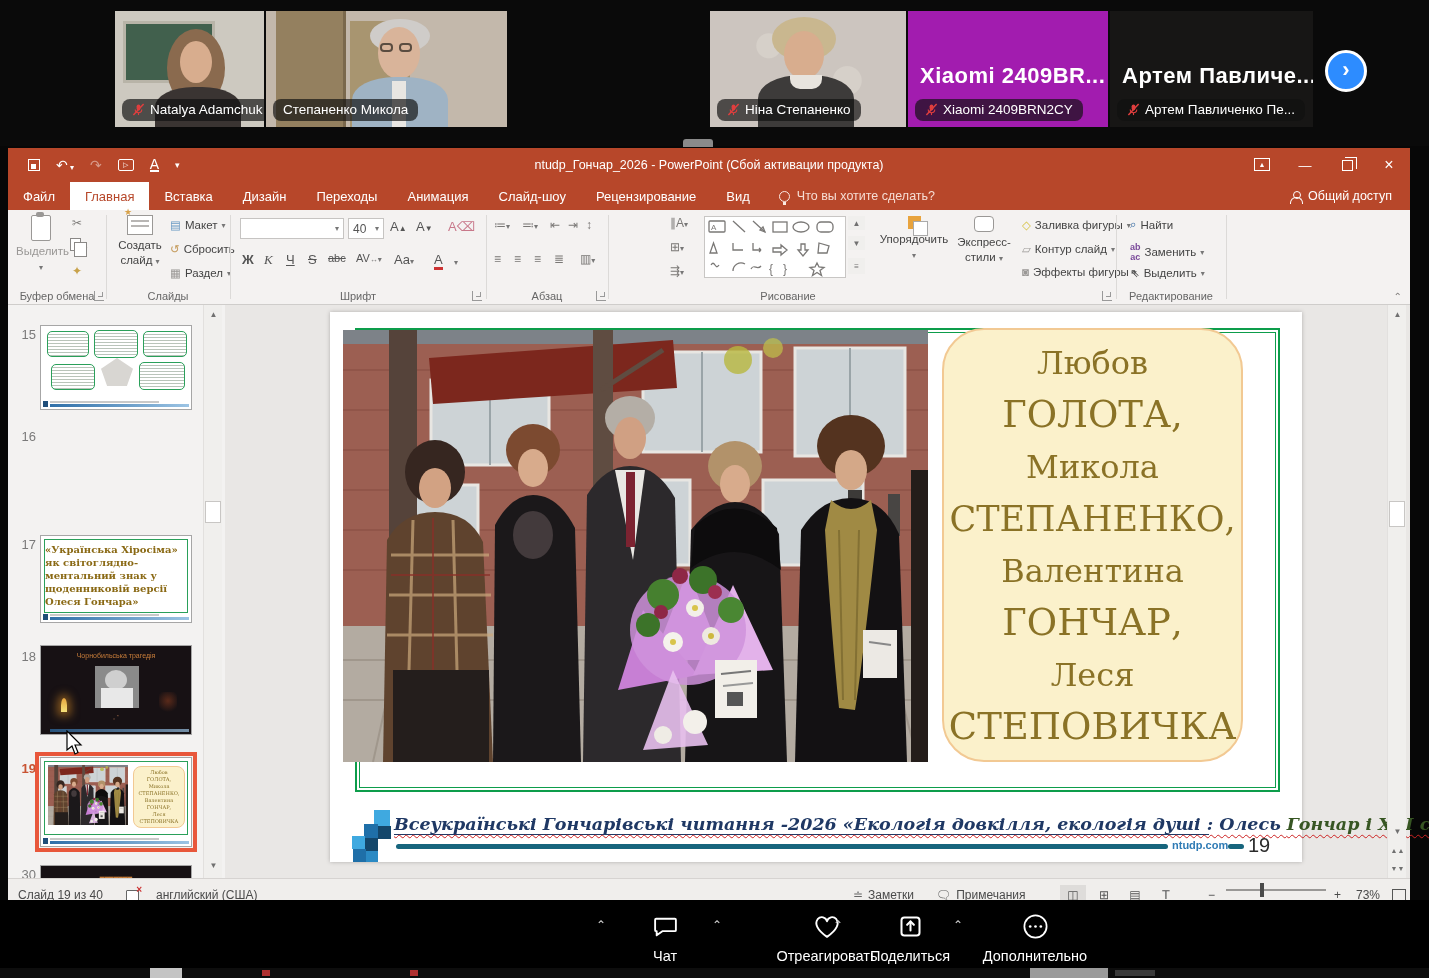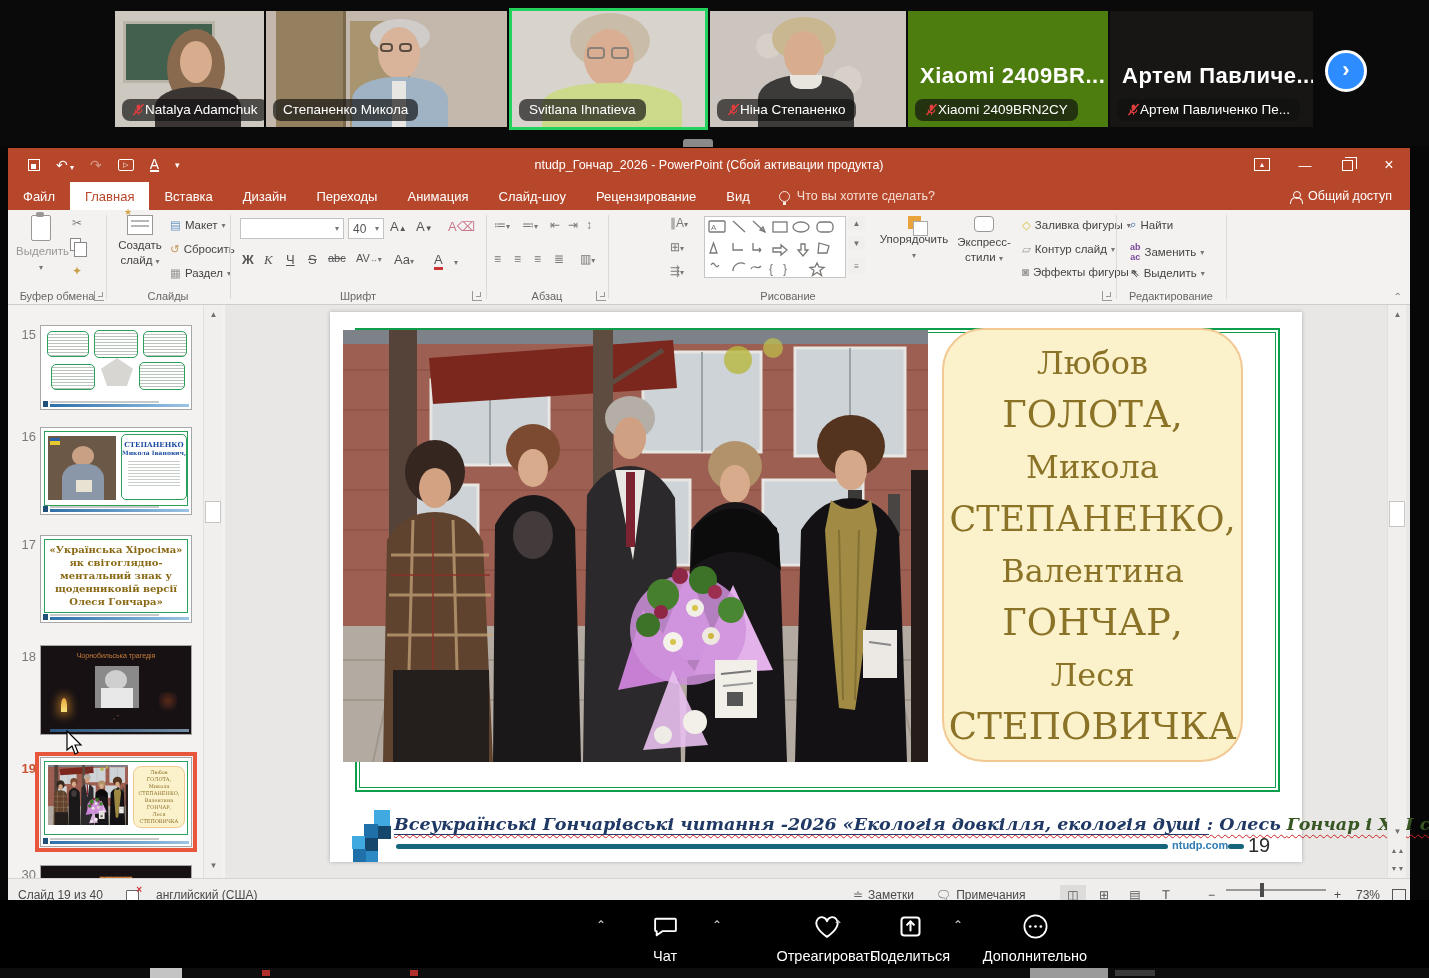--- a/index.html
+++ b/index.html
@@ -4,21 +4,21 @@
 <style>
 *{margin:0;padding:0;box-sizing:border-box}
 html,body{background:#000}
 body{width:1429px;height:978px;position:relative;overflow:hidden;font-family:"Liberation Sans",sans-serif}
 .abs{position:absolute}
 .screen{position:absolute;inset:0;width:1429px;height:978px;background:#070707;overflow:hidden}
 
 
 .vstrip{position:absolute;left:0;top:0;width:1429px;height:146px;background:#0a0a0a}
 .tile{position:absolute;top:11px;height:116px;overflow:hidden;background:#1c1b1a}
-.badge{position:absolute;left:7px;bottom:6px;display:flex;align-items:center;background:rgba(16,16,16,.68);border-radius:8px;padding:3px 10px 4px;color:#fff;font-size:13.5px;white-space:nowrap;z-index:5}
+.badge{position:absolute;left:7px;bottom:6px;display:flex;align-items:center;gap:5px;background:rgba(16,16,16,.68);border-radius:8px;padding:3px 10px 4px;color:#fff;font-size:13.5px;white-space:nowrap;z-index:5}
 .micico{width:13px;height:13px;flex:0 0 auto}
 .face{position:absolute;border-radius:50%;background:#d8ad8e}
 .hair{position:absolute;border-radius:50%}
 .torso{position:absolute;border-radius:45% 45% 0 0}
 .glasses{position:absolute;border:2px solid #5a4c40;border-radius:4px;width:13px;height:9px}
 .bigname{position:absolute;left:12px;top:52px;color:#fff;font-size:22px;font-weight:bold;white-space:nowrap;letter-spacing:.5px}
 .nextbtn{position:absolute;left:1325px;top:50px;width:42px;height:42px;border-radius:50%;background:#2D8CFF;border:3px solid #fff;color:#fff;font-size:22px;font-weight:bold;display:flex;align-items:center;justify-content:center;cursor:pointer;padding-bottom:2px}
 .handlebar{position:absolute;left:683px;top:139px;width:30px;height:8px;border-radius:3px 3px 0 0;background:#8a8a8a}
 
 
@@ -266,46 +266,36 @@
       <div class="glasses" style="left:114px;top:32px"></div>
         <div class="glasses" style="left:133px;top:32px"></div>
       <div class="torso" style="left:86px;top:66px;width:96px;height:50px;background:#9fb3c4"></div>
       <div class="abs" style="left:126px;top:70px;width:14px;height:46px;background:#e8e6e2"></div>
 
       <div class="badge">
         <span>Степаненко Микола</span>
       </div>
     </div>
 
-    <div class="tile" style="left:509px;top:8px;width:199px;height:122px;background:#d8d4cd;border:3px solid #23D15F">
-      <div class="hair" style="left:58px;top:2px;width:80px;height:56px;background:#c9bda9"></div>
-      <div class="face" style="left:72px;top:18px;width:50px;height:58px;background:#d9ae93"></div>
-      <div class="glasses" style="left:75px;top:36px;width:18px;height:12px;border-color:#8a8078"></div>
-      <div class="glasses" style="left:99px;top:36px;width:18px;height:12px;border-color:#8a8078"></div>
-      <div class="torso" style="left:30px;top:72px;width:140px;height:48px;background:#cdd98b"></div>
-      <div class="badge">
-        <span>Svitlana Ihnatieva</span>
-      </div>
-    </div>
 
     <div class="tile" style="left:710px;width:196px;background:#ccc5bf">
       <div class="abs" style="left:0;top:0;right:0;bottom:0;background:radial-gradient(circle at 30% 30%,#d6d0c9 0 12px,transparent 13px),radial-gradient(circle at 70% 60%,#d6d0c9 0 14px,transparent 15px),radial-gradient(circle at 45% 80%,#d2ccc5 0 10px,transparent 11px)"></div>
       <div class="hair" style="left:62px;top:6px;width:64px;height:44px;background:#c9b78f"></div>
       <div class="face" style="left:74px;top:20px;width:40px;height:48px"></div>
       <div class="torso" style="left:48px;top:64px;width:96px;height:52px;background:#3d3b3a"></div>
       <div class="abs" style="left:80px;top:64px;width:32px;height:14px;background:#e8e4de;border-radius:0 0 10px 10px"></div>
       <div class="badge">
         <svg class="micico">
             <use href="#micoff"></use>
           </svg>
         <span>Ніна Степаненко</span>
       </div>
     </div>
 
-    <div class="tile" style="left:908px;width:200px;background:#4d7c0f">
+    <div class="tile" style="left:908px;width:200px;background:#a21caf">
       <div class="bigname">Xiaomi  2409BR...</div>
       <div class="badge">
         <svg class="micico">
             <use href="#micoff"></use>
           </svg>
         <span>Xiaomi 2409BRN2CY</span>
       </div>
     </div>
 
     <div class="tile" style="left:1110px;width:203px;background:#171615">
@@ -559,43 +549,24 @@
           <div class="gbox scrib" style="left:10px;top:38px;width:44px;height:26px"></div>
           <div class="gbox scrib" style="left:98px;top:36px;width:46px;height:28px"></div>
           <div class="tfoot">
               <span class="l"></span>
               <span class="t"></span>
               <span class="b"></span>
             </div>
         </div>
 
         <div class="tnum" style="top:124px">16</div>
-        <div class="thumb" style="top:122px;height:88px">
-          <div class="abs" style="left:3px;top:3px;right:3px;bottom:8px;border:1.5px solid #2aa05a"></div>
-          <div class="abs" style="left:7px;top:8px;width:68px;height:64px;background:#6b5846">
-            <div class="abs" style="left:2px;top:2px;width:10px;height:7px;background:linear-gradient(#2b5fa8 50%,#e8c832 50%)"></div>
-            <div class="abs" style="left:24px;top:10px;width:22px;height:20px;border-radius:50%;background:#c8a184"></div>
-            <div class="abs" style="left:14px;top:28px;width:42px;height:36px;border-radius:40% 40% 0 0;background:#8a97a8"></div>
-            <div class="abs" style="left:28px;top:44px;width:16px;height:12px;background:#e8e2d2"></div>
-          </div>
-          <div class="gbox" style="left:80px;top:6px;width:66px;height:66px;text-align:center;font-family:'DejaVu Serif',serif">
-            <div style="font-size:7px;font-weight:bold;color:#1f4fa0;margin-top:5px">СТЕПАНЕНКО</div>
-            <div style="font-size:6px;font-weight:bold;color:#1f4fa0">Микола Іванович,</div>
-            <div class="scrib" style="margin:3px 6px 0;height:28px;opacity:.8"></div>
-          </div>
-          <div class="tfoot">
-              <span class="l"></span>
-              <span class="t"></span>
-              <span class="b"></span>
-            </div>
-        </div>
 
         <div class="tnum" style="top:232px">17</div>
         <div class="thumb" style="top:230px;height:88px">
-          <div class="abs" style="left:3px;top:3px;right:3px;height:74px;border:1.5px solid #2aa05a;text-align:center;font-family:'DejaVu Serif',serif;font-weight:bold;color:#8a6914;padding-top:3px">
+          <div class="abs" style="left:3px;top:3px;right:3px;height:74px;border:1.5px solid #2aa05a;text-align:left;font-family:'DejaVu Serif',serif;font-weight:bold;color:#8a6914;padding-top:3px">
             <div style="font-size:10px;line-height:13px">«Українська Хіросіма»</div>
             <div style="font-size:10px;line-height:13px">як світоглядно-</div>
             <div style="font-size:10px;line-height:13px">ментальний знак у</div>
             <div style="font-size:10px;line-height:13px">щоденниковій версії</div>
             <div style="font-size:10px;line-height:13px">Олеся Гончара»</div>
           </div>
           <div class="tfoot">
               <span class="l"></span>
               <span class="t"></span>
               <span class="b"></span>

